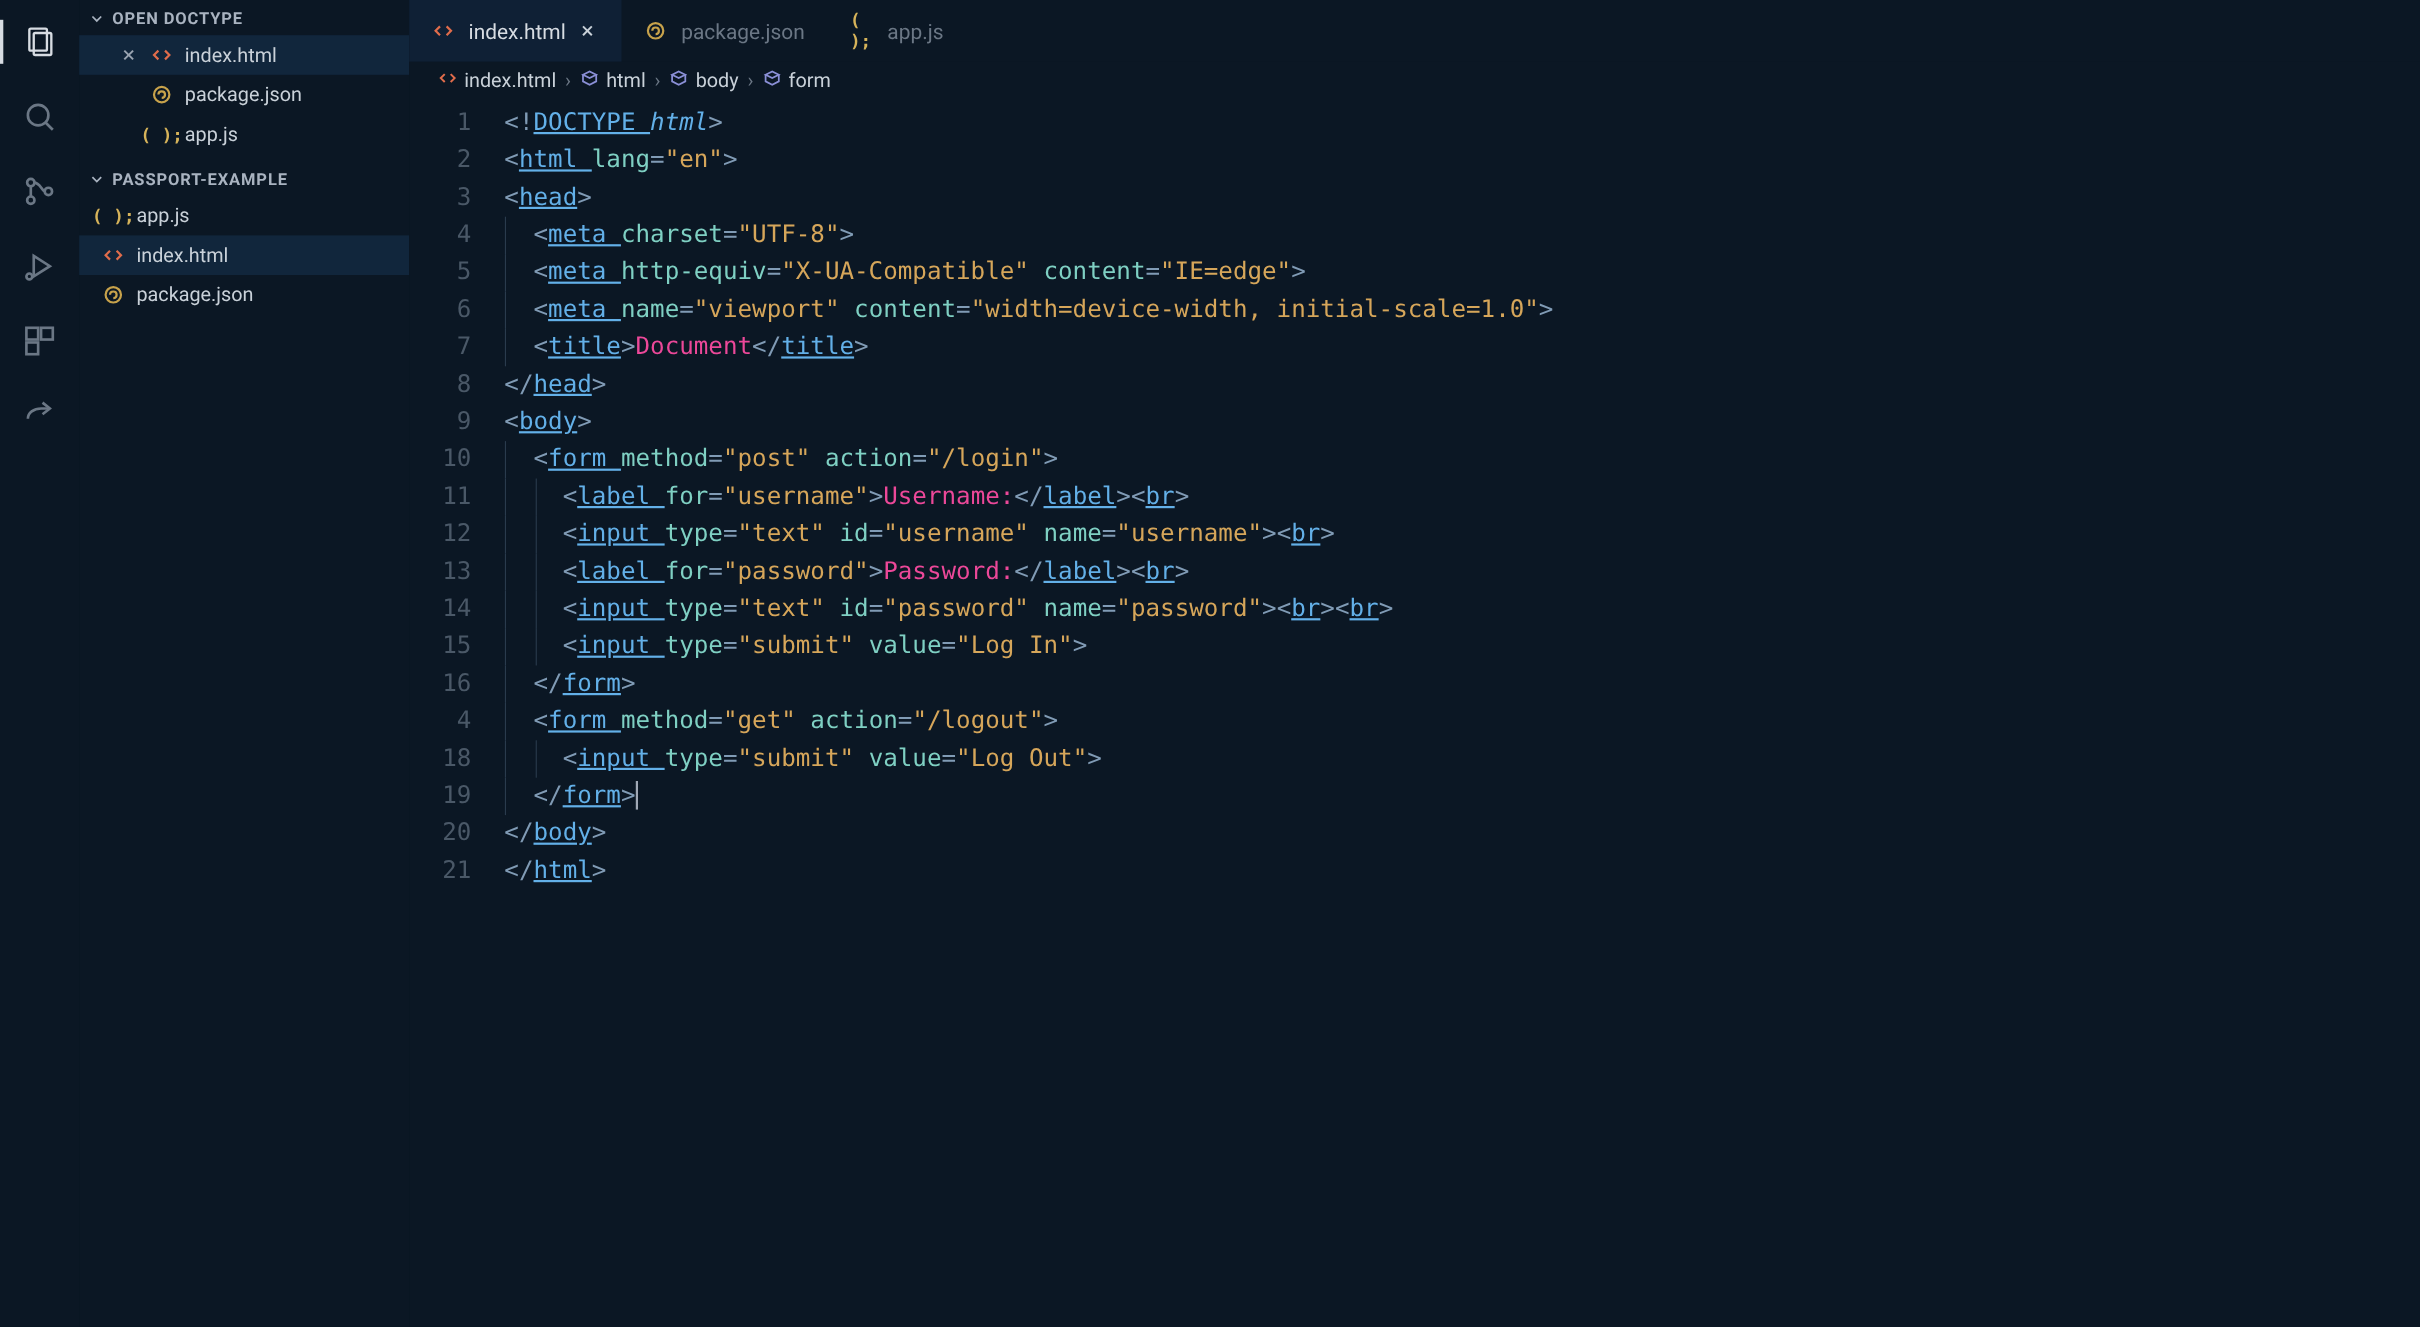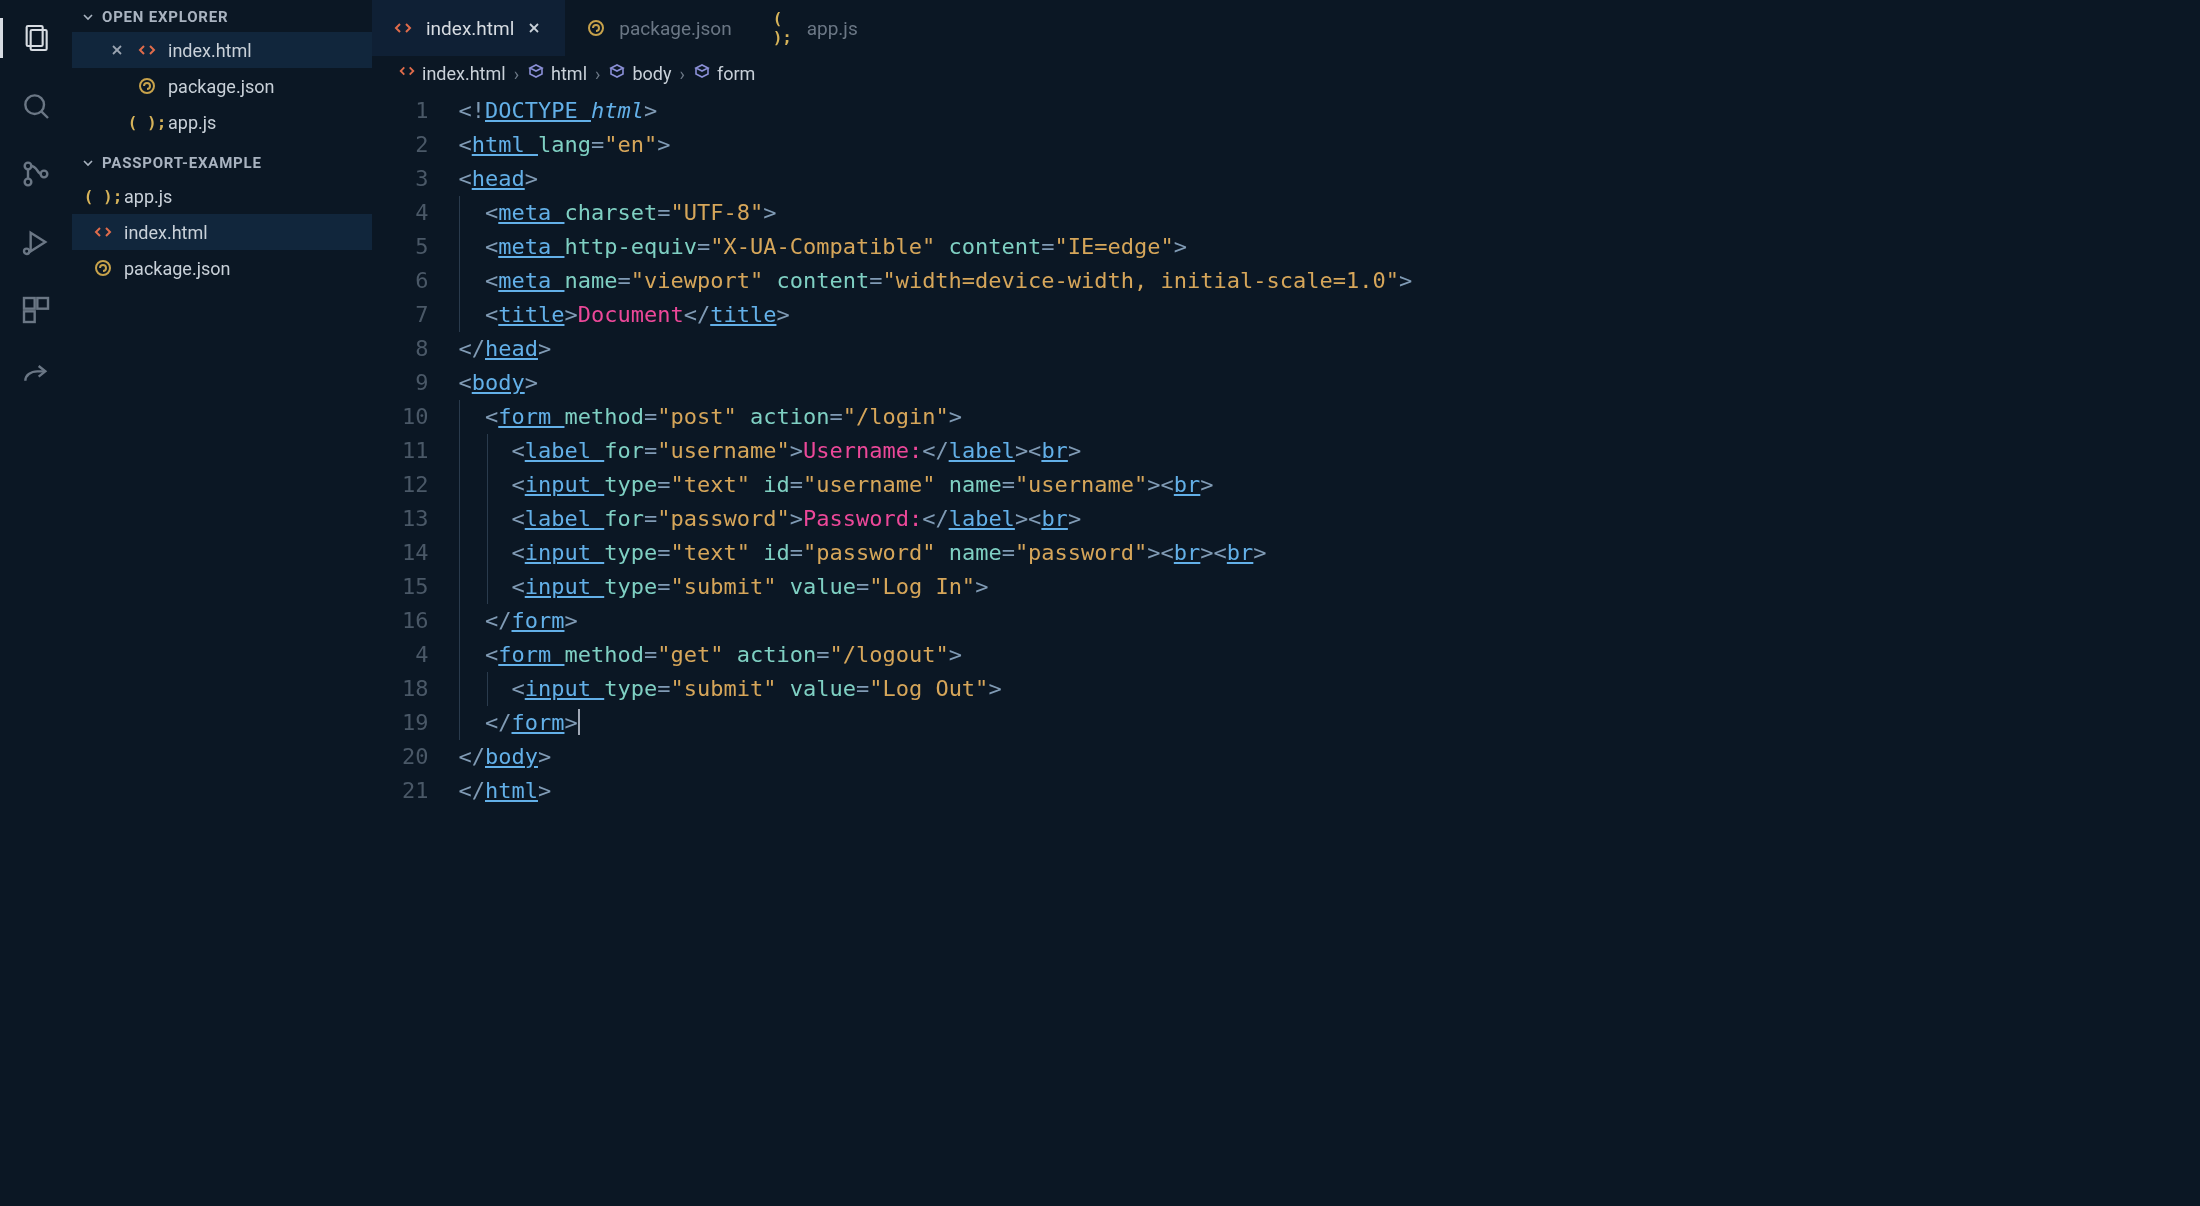--- a/index.html
+++ b/index.html
@@ -247,21 +247,21 @@
   </div>
 
   <div class="sidebar">
 
     <div class="section-header">
       <span class="chev">
         <svg viewBox="0 0 16 16" fill="none" stroke="currentColor" stroke-width="1.6">
             <polyline points="4,6 8,10 12,6"></polyline>
           </svg>
       </span>
-      <span>OPEN EXPLORER</span>
+      <span>OPEN DOCTYPE</span>
     </div>
     <div class="tree" id="open-editors-tree">
         <div class="tree-item selected">
           <span class="close-mini">
             <svg viewBox="0 0 16 16" fill="none" stroke="currentColor" stroke-width="1.8">
               <line x1="4" y1="4" x2="12" y2="12"></line>
               <line x1="12" y1="4" x2="4" y2="12"></line>
             </svg>
           </span>
           <span class="file-icon">

